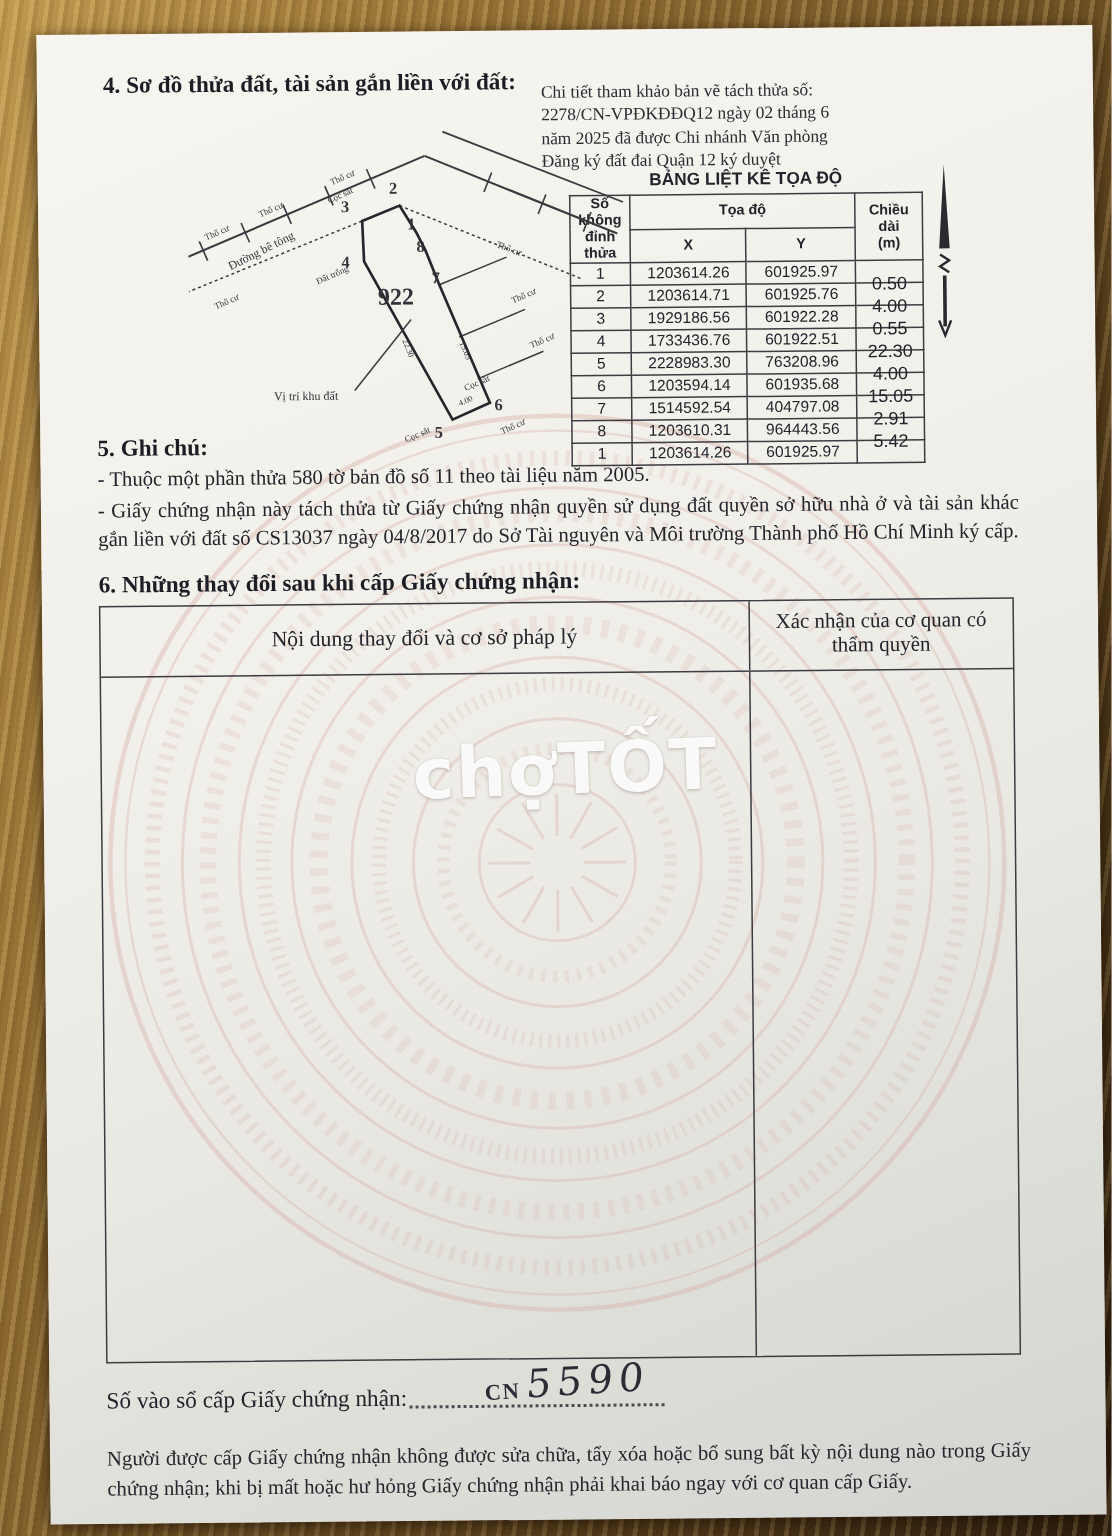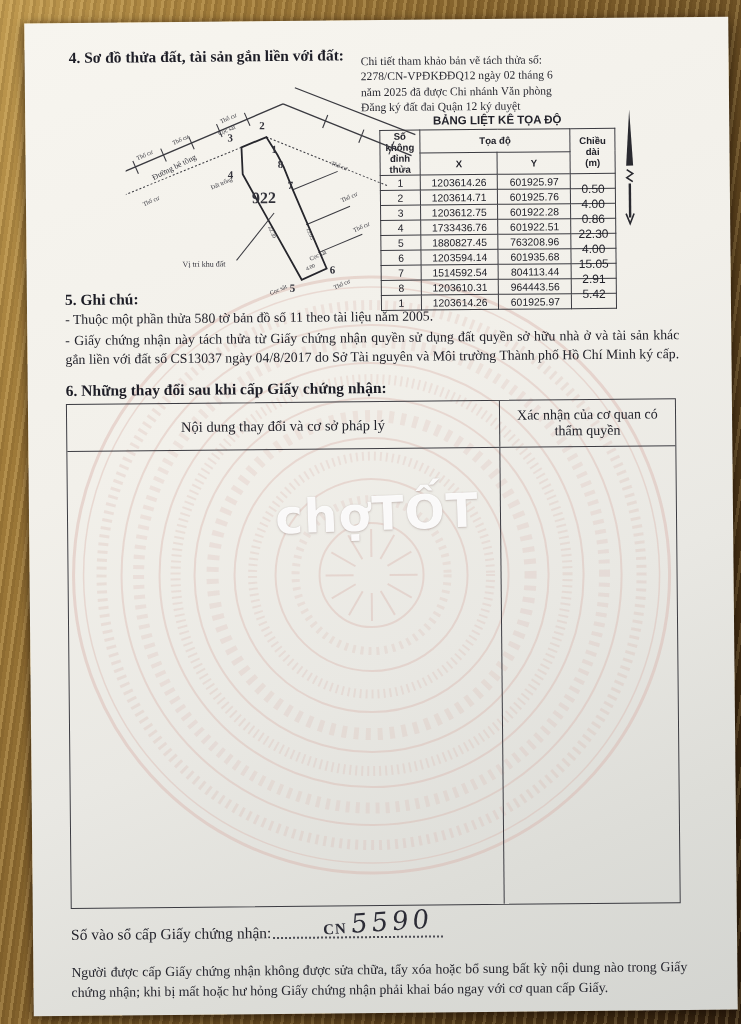--- a/index.html
+++ b/index.html
@@ -140,46 +140,46 @@
             <td class="dlen"><span></span></td>
           </tr>
       <tr>
             <td>2</td>
             <td>1203614.71</td>
             <td>601925.76</td>
             <td class="dlen"><span>0.50</span></td>
           </tr>
       <tr>
             <td>3</td>
-            <td>1203612.75</td>
+            <td>1929186.56</td>
             <td>601922.28</td>
             <td class="dlen"><span>4.00</span></td>
           </tr>
       <tr>
             <td>4</td>
             <td>1733436.76</td>
             <td>601922.51</td>
-            <td class="dlen"><span>0.86</span></td>
+            <td class="dlen"><span>0.55</span></td>
           </tr>
       <tr>
             <td>5</td>
-            <td>1880827.45</td>
+            <td>2228983.30</td>
             <td>763208.96</td>
             <td class="dlen"><span>22.30</span></td>
           </tr>
       <tr>
             <td>6</td>
             <td>1203594.14</td>
             <td>601935.68</td>
             <td class="dlen"><span>4.00</span></td>
           </tr>
       <tr>
             <td>7</td>
             <td>1514592.54</td>
-            <td>804113.44</td>
+            <td>404797.08</td>
             <td class="dlen"><span>15.05</span></td>
           </tr>
       <tr>
             <td>8</td>
             <td>1203610.31</td>
             <td>964443.56</td>
             <td class="dlen"><span>2.91</span></td>
           </tr>
       <tr>
             <td>1</td>

